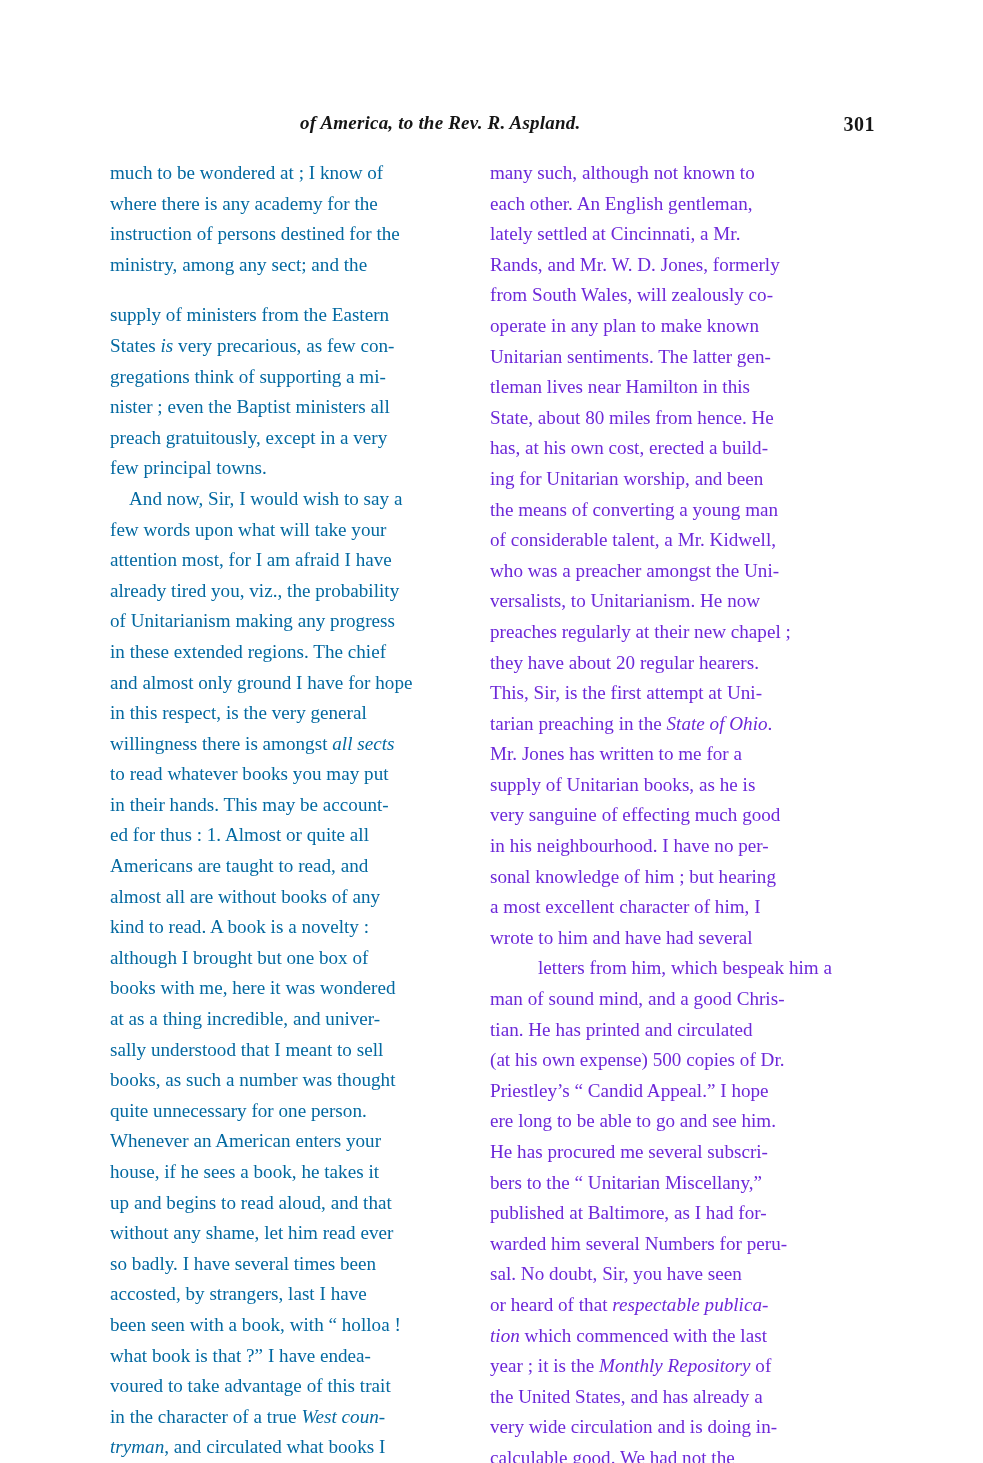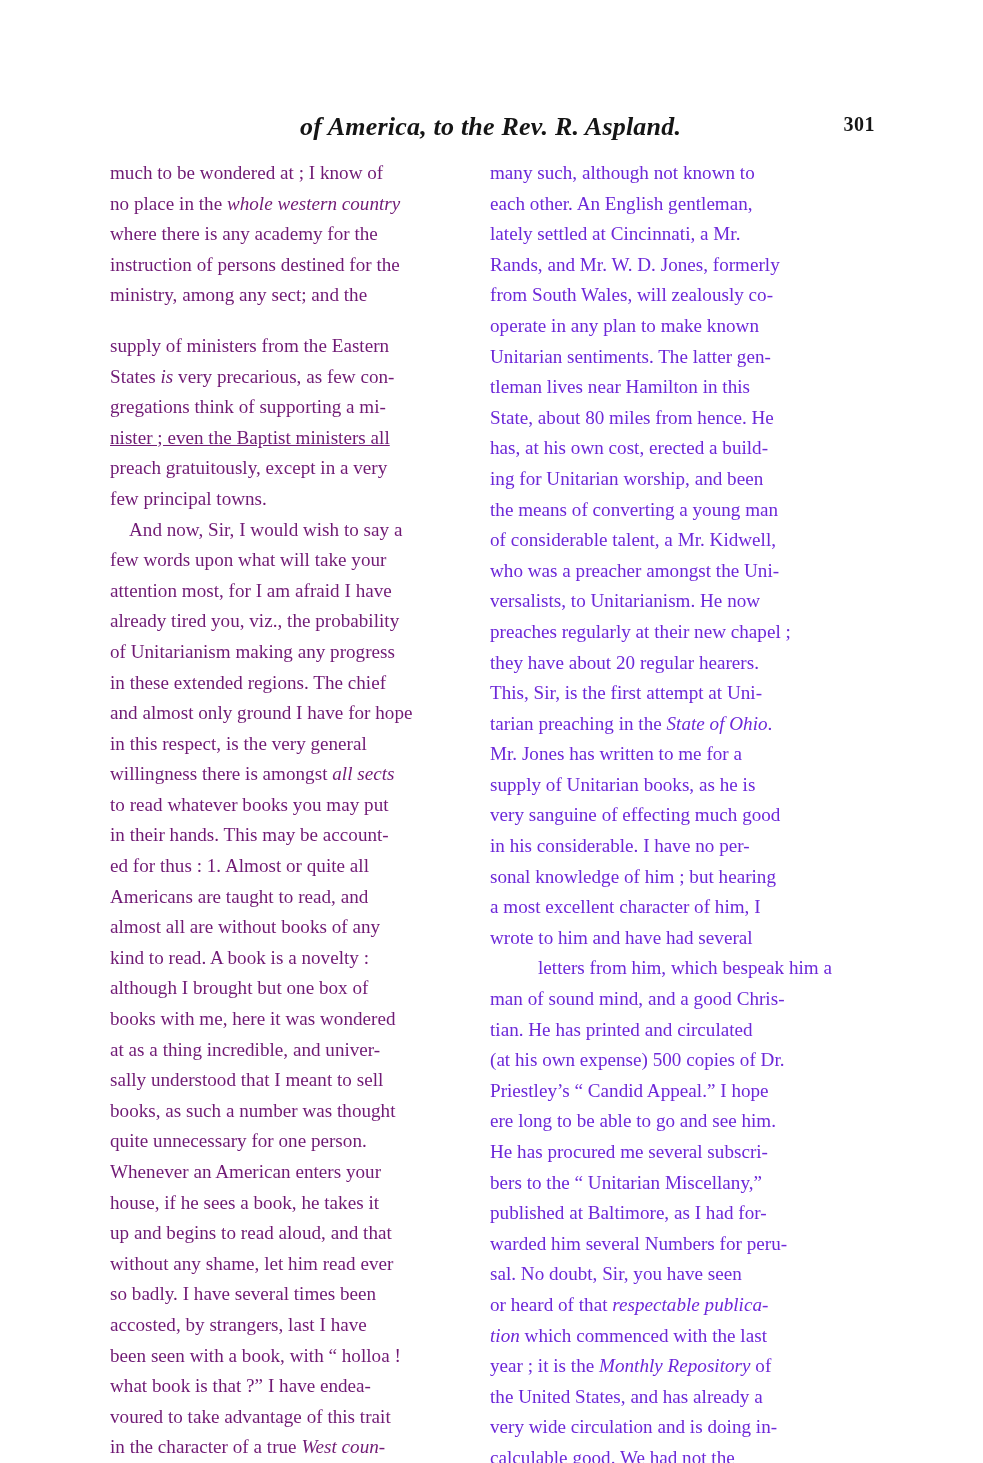--- a/index.html
+++ b/index.html
@@ -24,21 +24,21 @@
     position: absolute;
     left: 110px;
     top: 112px;
     width: 765px;
     height: 34px;
   }
   .rh-title {
     position: absolute;
     left: 190px;
     top: 0;
-    font-size: 26px;
+    font-size: 19px;
     font-weight: bold;
     font-style: italic;
     letter-spacing: 0.2px;
     white-space: nowrap;
   }
   .rh-folio {
     position: absolute;
     right: 0;
     top: 1px;
     font-size: 20px;
@@ -69,44 +69,43 @@
     height: 30.6px;
     white-space: nowrap;
     letter-spacing: 0.02px;
   }
 
   .ind { padding-left: 19px; }
 
   i, .it { font-style: italic; }
 
   
-  .col-left .line  { color: #701a75; }
+  .col-left .line  { color: #0369a1; }
   .col-right .line { color: #6d28d9; }
 </style>
 </head>
 <body>
 
 <div class="page">
 
   <div class="running-head">
     <span class="rh-title">of America, to the Rev. R. Aspland.</span>
     <span class="rh-folio">301</span>
   </div>
 
   <div class="columns">
     <div class="col col-left" id="col-left">
         <span class="line" style="word-spacing: 0px;"><span>much to be wondered at ; I know of</span></span>
-        <span class="line" style="word-spacing: 0px;"><span>no place in the </span><span class="it">whole western country</span></span>
         <span class="line" style="word-spacing: 0px;"><span>where there is any academy for the</span></span>
         <span class="line" style="word-spacing: 0px;"><span>instruction of persons destined for the</span></span>
         <span class="line" style="word-spacing: 0px;"><span>ministry, among any sect; and the</span></span>
         <span class="line" style="word-spacing: 0px; margin-top: 20px;"><span>supply of ministers from the Eastern</span></span>
         <span class="line" style="word-spacing: 0px;"><span>States </span><span class="it">is</span><span> very precarious, as few con-</span></span>
         <span class="line" style="word-spacing: 0px;"><span>gregations think of supporting a mi-</span></span>
-        <span class="line" style="word-spacing: 0px; text-decoration: underline;"><span>nister ; even the Baptist ministers all</span></span>
+        <span class="line" style="word-spacing: 0px;"><span>nister ; even the Baptist ministers all</span></span>
         <span class="line" style="word-spacing: 0px;"><span>preach gratuitously, except in a very</span></span>
         <span class="line" style="word-spacing: 0px;"><span>few principal towns.</span></span>
         <span class="line ind" style="word-spacing: 0px;"><span>And now, Sir, I would wish to say a</span></span>
         <span class="line" style="word-spacing: 0px;"><span>few words upon what will take your</span></span>
         <span class="line" style="word-spacing: 0px;"><span>attention most, for I am afraid I have</span></span>
         <span class="line" style="word-spacing: 0px;"><span>already tired you, viz., the probability</span></span>
         <span class="line" style="word-spacing: 0px;"><span>of Unitarianism making any progress</span></span>
         <span class="line" style="word-spacing: 0px;"><span>in these extended regions.    The chief</span></span>
         <span class="line" style="word-spacing: 0px;"><span>and almost only ground I have for hope</span></span>
         <span class="line" style="word-spacing: 0px;"><span>in this respect, is the very general</span></span>
@@ -151,21 +150,21 @@
         <span class="line" style="word-spacing: 0px;"><span>of considerable talent, a Mr. Kidwell,</span></span>
         <span class="line" style="word-spacing: 0px;"><span>who was a preacher amongst the Uni-</span></span>
         <span class="line" style="word-spacing: 0px;"><span>versalists, to Unitarianism.    He now</span></span>
         <span class="line" style="word-spacing: 0px;"><span>preaches regularly at their new chapel ;</span></span>
         <span class="line" style="word-spacing: 0px;"><span>they have about 20 regular hearers.</span></span>
         <span class="line" style="word-spacing: 0px;"><span>This, Sir, is the first attempt at Uni-</span></span>
         <span class="line" style="word-spacing: 0px;"><span>tarian preaching in the </span><span class="it">State of Ohio</span><span>.</span></span>
         <span class="line" style="word-spacing: 0px;"><span>Mr. Jones has written to me for a</span></span>
         <span class="line" style="word-spacing: 0px;"><span>supply of Unitarian books, as he is</span></span>
         <span class="line" style="word-spacing: 0px;"><span>very sanguine of effecting much good</span></span>
-        <span class="line" style="word-spacing: 0px;"><span>in his considerable.    I have no per-</span></span>
+        <span class="line" style="word-spacing: 0px;"><span>in his neighbourhood.    I have no per-</span></span>
         <span class="line" style="word-spacing: 0px;"><span>sonal knowledge of him ; but hearing</span></span>
         <span class="line" style="word-spacing: 0px;"><span>a most excellent character of him, I</span></span>
         <span class="line" style="word-spacing: 0px;"><span>wrote to him and have had several</span></span>
         <span class="line" style="word-spacing: 0px; margin-left: 48px;"><span>letters from him, which bespeak him a</span></span>
         <span class="line" style="word-spacing: 0px;"><span>man of sound mind, and a good Chris-</span></span>
         <span class="line" style="word-spacing: 0px;"><span>tian.    He has printed and circulated</span></span>
         <span class="line" style="word-spacing: 0px;"><span>(at his own expense) 500 copies of Dr.</span></span>
         <span class="line" style="word-spacing: 0px;"><span>Priestley’s “ Candid Appeal.”  I hope</span></span>
         <span class="line" style="word-spacing: 0px;"><span>ere long to be able to go and see him.</span></span>
         <span class="line" style="word-spacing: 0px;"><span>He has procured me several subscri-</span></span>

